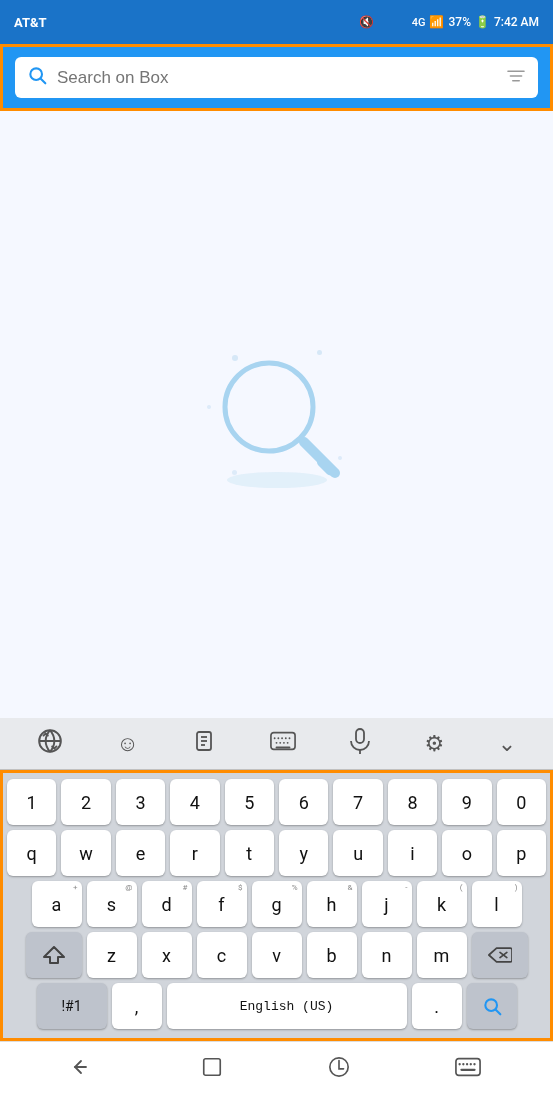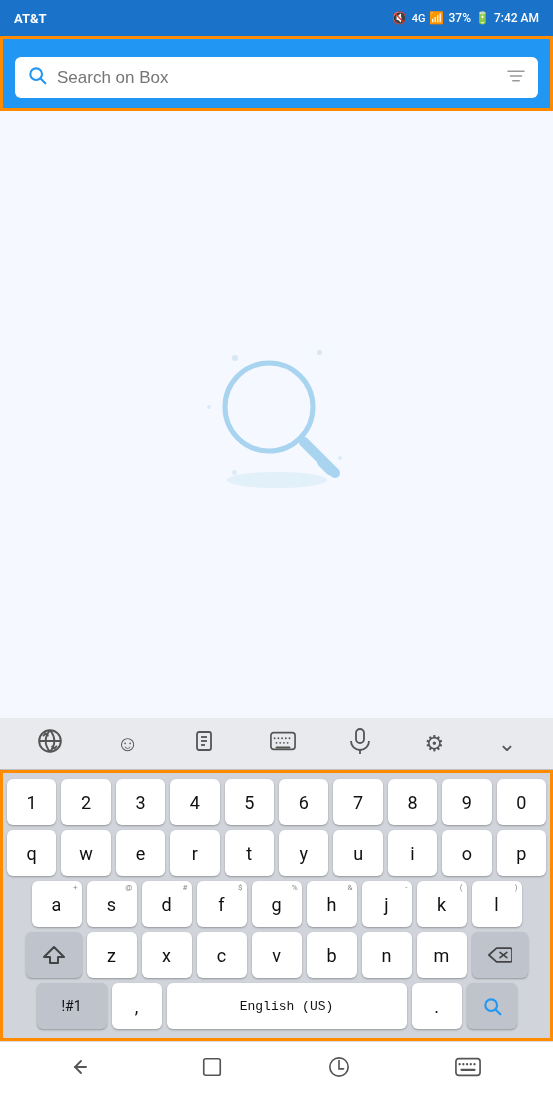--- a/index.html
+++ b/index.html
@@ -11,21 +11,21 @@
       background: #fff;
       overflow: hidden;
       display: flex;
       flex-direction: column;
     }
 
     
     .status-bar {
       background: #1a73c8;
       color: white;
-      height: 36px;
+      height: 44px;
       display: flex;
       align-items: center;
       justify-content: space-between;
       padding: 0 14px;
       font-size: 13px;
       font-weight: 500;
       flex-shrink: 0;
     }
     .status-bar-left { font-size: 13px; font-weight: bold; }
     .status-bar-right {
@@ -42,21 +42,20 @@
       flex-shrink: 0;
       border: 3px solid #ff8c00;
     }
     .search-bar {
       background: white;
       border-radius: 6px;
       display: flex;
       align-items: center;
       padding: 8px 12px;
       gap: 10px;
-      margin-top: 8px;
     }
     .search-bar input {
       border: none;
       outline: none;
       font-size: 17px;
       color: #888;
       flex: 1;
       background: transparent;
     }
     .search-icon-svg {
@@ -188,21 +187,21 @@
       cursor: pointer;
     }
   </style>
 </head>
 <body>
 
 <div class="status-bar">
   <span class="status-bar-left">AT&amp;T</span>
   <div class="status-bar-right">
     <span>🔇</span>
-    <span style="font-size:11px;">4G</span>
+    <span style="font-size:11px;margin-left:33px;">4G</span>
     <span>📶</span>
     <span>37%</span>
     <span>🔋</span>
     <span>7:42 AM</span>
   </div>
 </div>
 
 <div class="search-bar-wrapper">
   <div class="search-bar">
     <span class="search-icon-svg">

